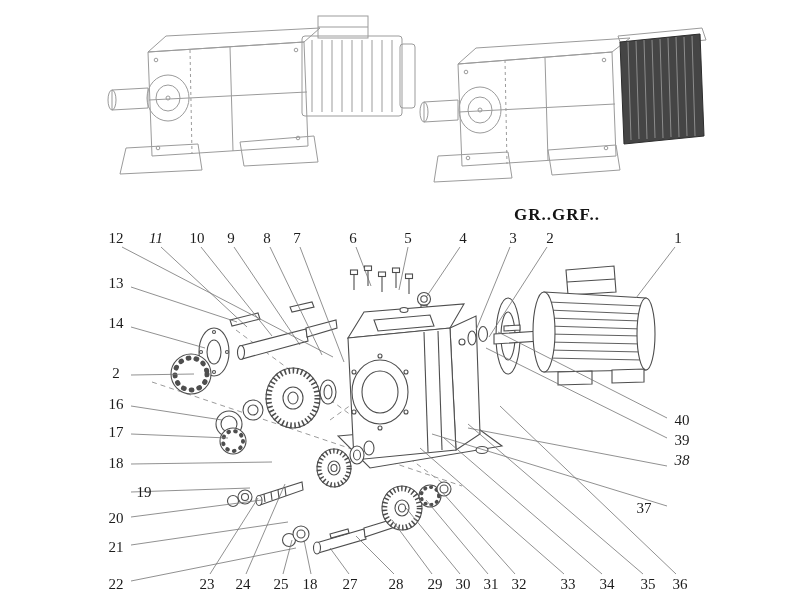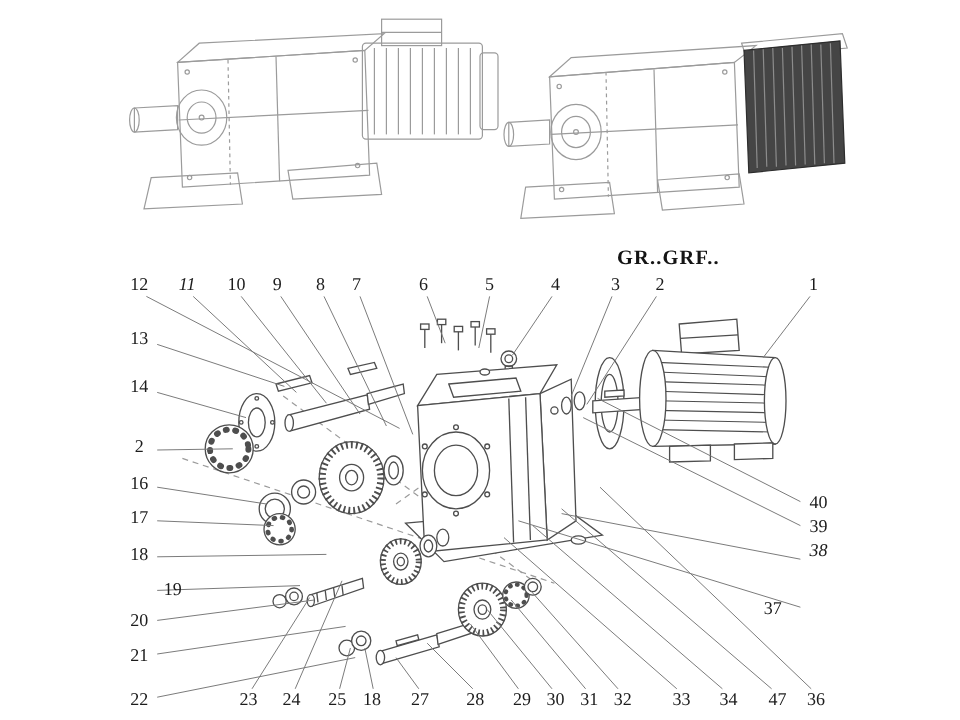--- a/index.html
+++ b/index.html
@@ -318,16 +318,16 @@
       <div class="callout" style="left: 281px; top: 584px; color: rgb(28, 28, 28);">25</div>
       <div class="callout" style="left: 310px; top: 584px; color: rgb(28, 28, 28);">18</div>
       <div class="callout" style="left: 350px; top: 584px; color: rgb(28, 28, 28);">27</div>
       <div class="callout" style="left: 396px; top: 584px; color: rgb(28, 28, 28);">28</div>
       <div class="callout" style="left: 435px; top: 584px; color: rgb(28, 28, 28);">29</div>
       <div class="callout" style="left: 463px; top: 584px; color: rgb(28, 28, 28);">30</div>
       <div class="callout" style="left: 491px; top: 584px; color: rgb(28, 28, 28);">31</div>
       <div class="callout" style="left: 519px; top: 584px; color: rgb(28, 28, 28);">32</div>
       <div class="callout" style="left: 568px; top: 584px; color: rgb(28, 28, 28);">33</div>
       <div class="callout" style="left: 607px; top: 584px; color: rgb(28, 28, 28);">34</div>
-      <div class="callout" style="left: 648px; top: 584px; color: rgb(28, 28, 28);">47</div>
+      <div class="callout" style="left: 648px; top: 584px; color: rgb(28, 28, 28);">35</div>
       <div class="callout" style="left: 680px; top: 584px; color: rgb(28, 28, 28);">36</div>
     </div>
 </div>
 
 </body></html>

